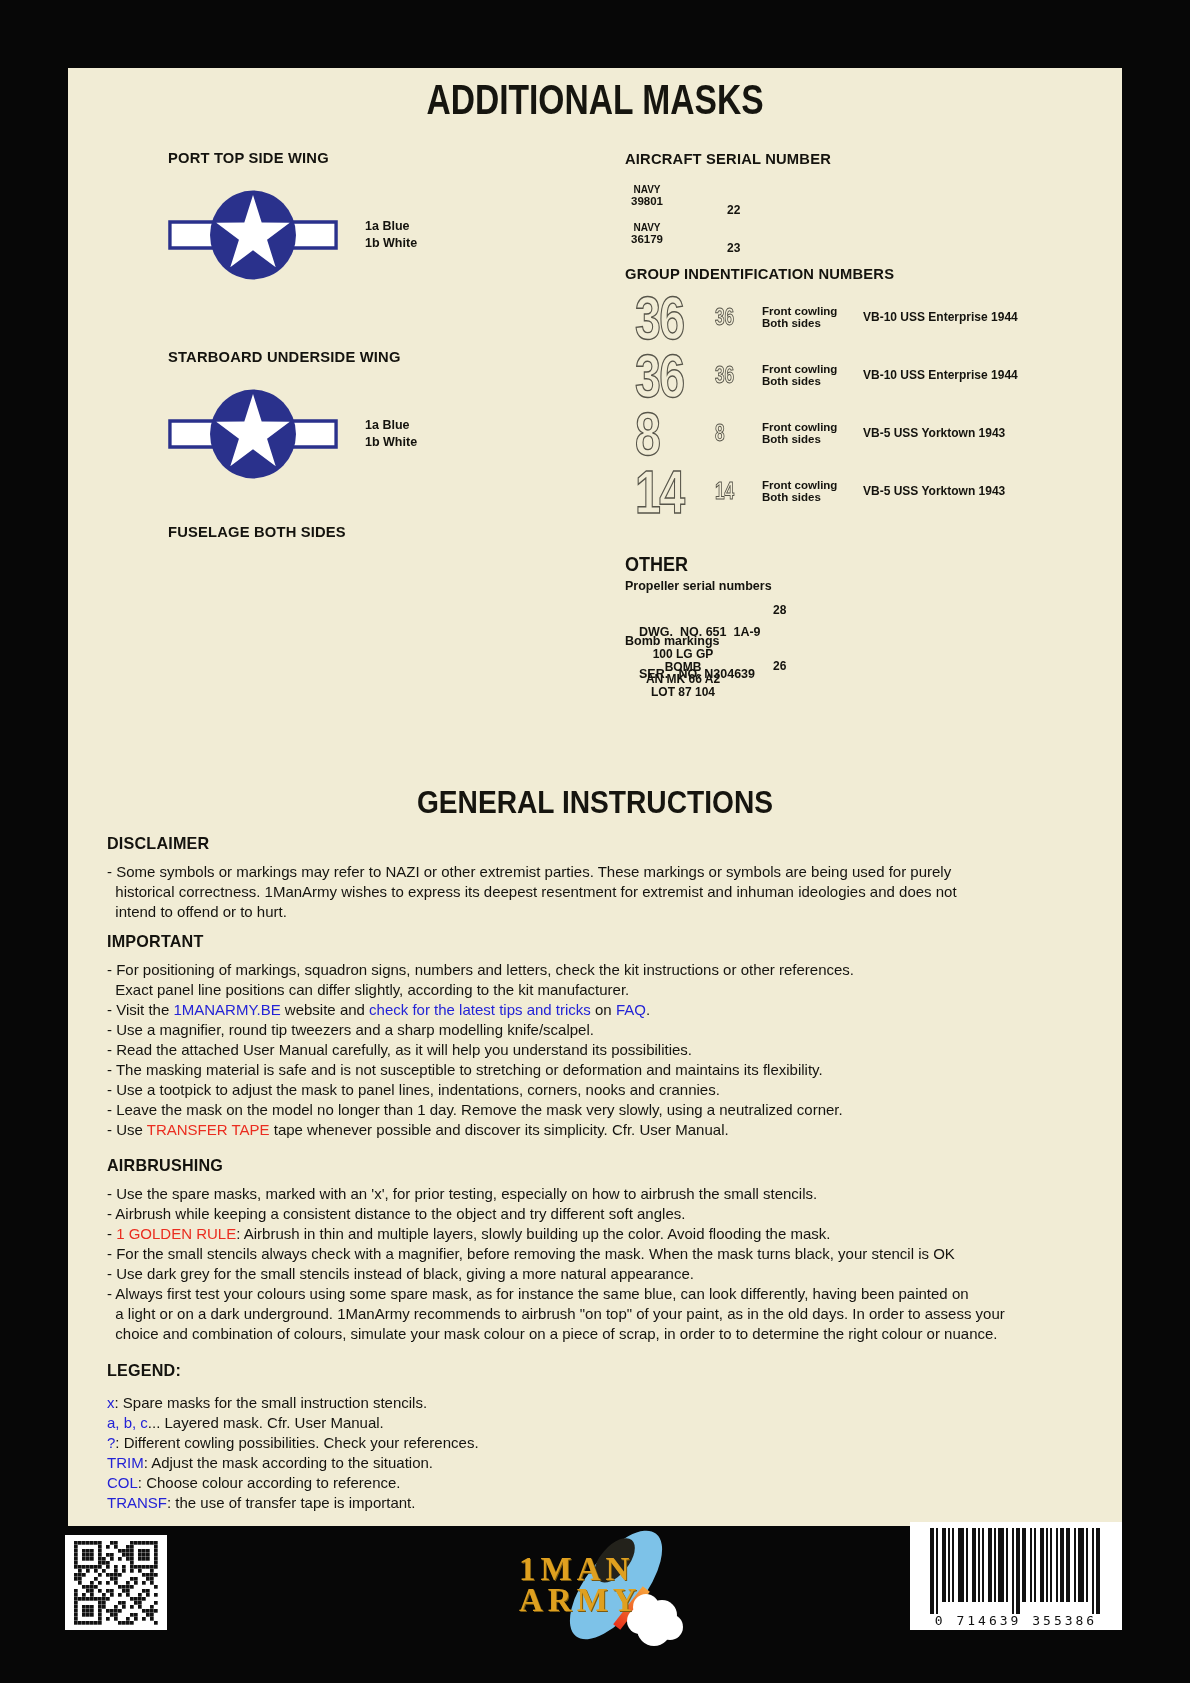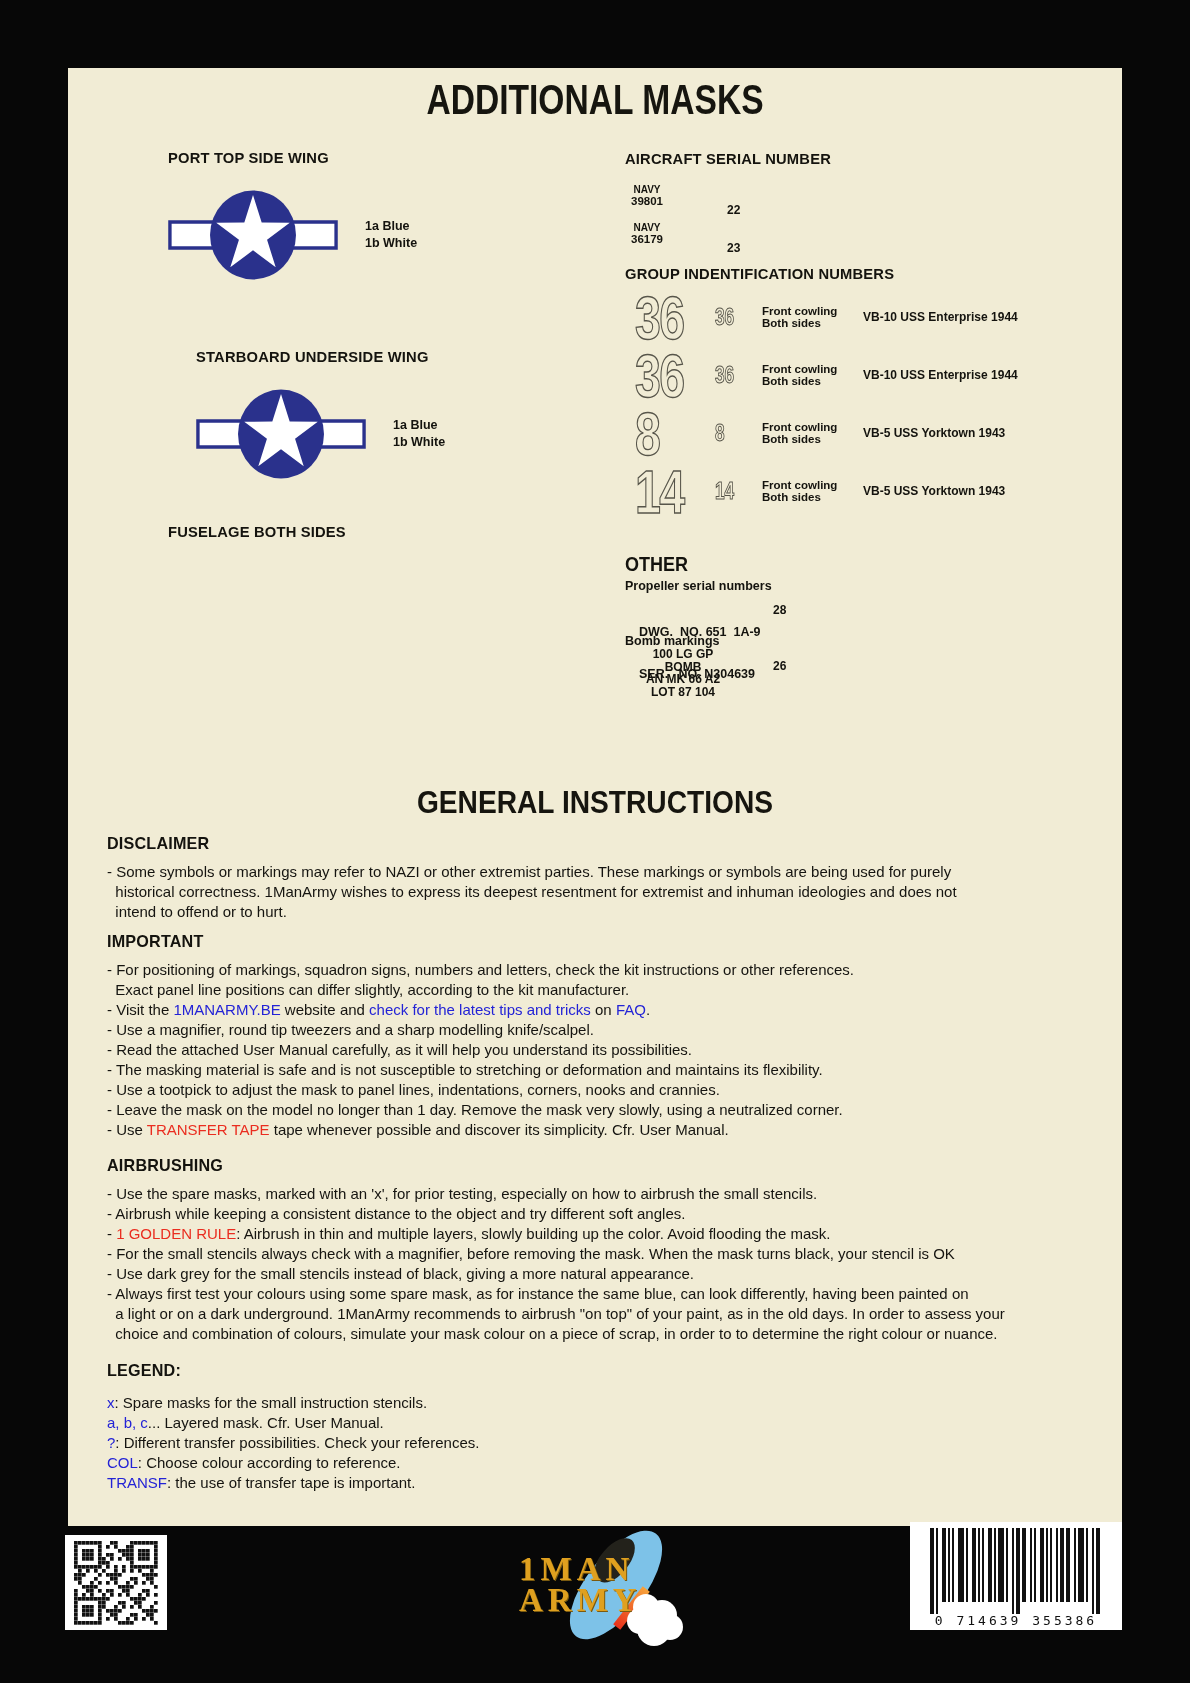--- a/index.html
+++ b/index.html
@@ -10,21 +10,21 @@
   
   .main-title{position:absolute;left:0;right:0;top:8px;text-align:center;font-weight:700;
               font-size:42px;letter-spacing:0px;transform:scaleX(0.8);color:#16150f;}
   .gi-title{position:absolute;left:0;right:0;top:716px;text-align:center;font-weight:700;
             font-size:32px;transform:scaleX(0.88);color:#16150f;}
 
   
   .masks-col{position:absolute;left:100px;top:81px;width:430px;height:600px;}
   .mask-section{position:absolute;left:0;width:430px;}
   .masks-col .mask-section:nth-of-type(1){top:0;}
-  .masks-col .mask-section:nth-of-type(2){top:199px;margin-left:28px;}
+  .masks-col .mask-section:nth-of-type(2){top:199px;}
   .masks-col .mask-section:nth-of-type(3){top:374px;}
   .mask-heading{font-size:15.5px;font-weight:700;letter-spacing:.2px;transform:scaleX(.95);
                 transform-origin:left center;white-space:nowrap;}
   .mask-body{display:flex;align-items:center;margin-top:22px;}
   .insignia{width:170px;height:92px;flex:0 0 auto;}
   .mask-section[data-variant="small"] .insignia{width:122px;height:66px;}
   .mask-section[data-variant="small"] .mask-body{margin-top:17px;}
   .mask-labels{margin-left:27px;font-size:12.5px;font-weight:700;line-height:17px;}
   .mask-section[data-variant="small"] .mask-labels{margin-left:75px;}
 
@@ -273,21 +273,22 @@
           <div class="instr-line"><span>  choice and combination of colours, simulate your mask colour on a piece of scrap, in order to to determine the right colour or nuance.</span></div>
         </div>
     </div>
 
     <div class="instr-block blk-legend">
       <div class="instr-heading">LEGEND:</div>
       <div class="instr-lines">
 
       <div class="instr-line"><span class="c-link">x</span><span>: Spare masks for the small instruction stencils.</span></div>
           <div class="instr-line"><span class="c-link">a, b, c</span><span>... Layered mask. Cfr. User Manual.</span></div>
-          <div class="instr-line"><span class="c-link">?</span><span>: Different transfer possibilities. Check your references.</span></div>
+          <div class="instr-line"><span class="c-link">?</span><span>: Different cowling possibilities. Check your references.</span></div>
+          <div class="instr-line"><span class="c-link">TRIM</span><span>: Adjust the mask according to the situation.</span></div>
           <div class="instr-line"><span class="c-link">COL</span><span>: Choose colour according to reference.</span></div>
           <div class="instr-line"><span class="c-link">TRANSF</span><span>: the use of transfer tape is important.</span></div>
         </div>
     </div>
 
   </div>
 
   <div class="qr-box">
     <svg id="qr-svg" width="86" height="86">
         <g id="qr-g" fill="#111111">

